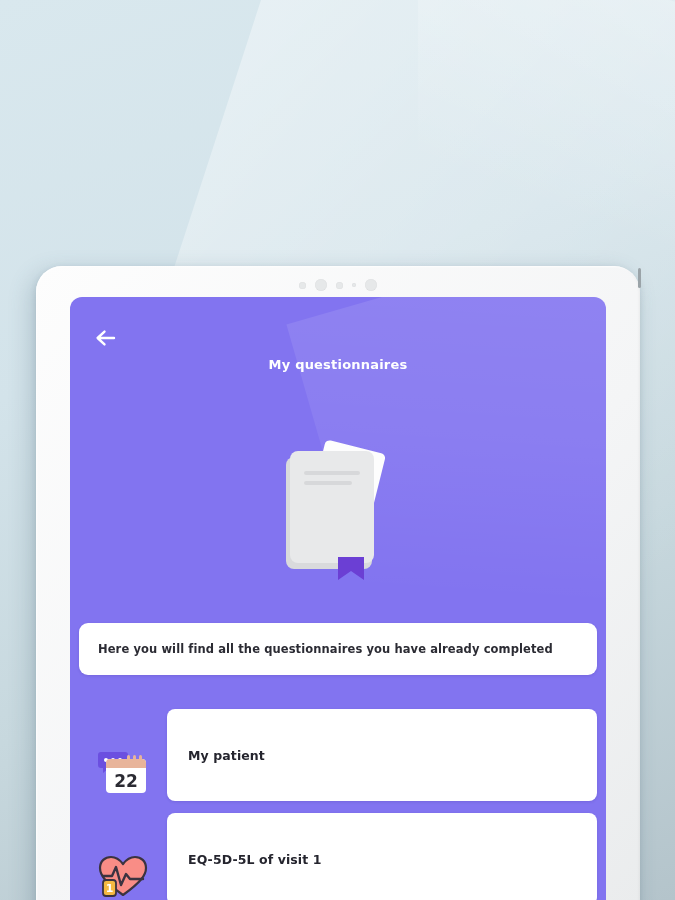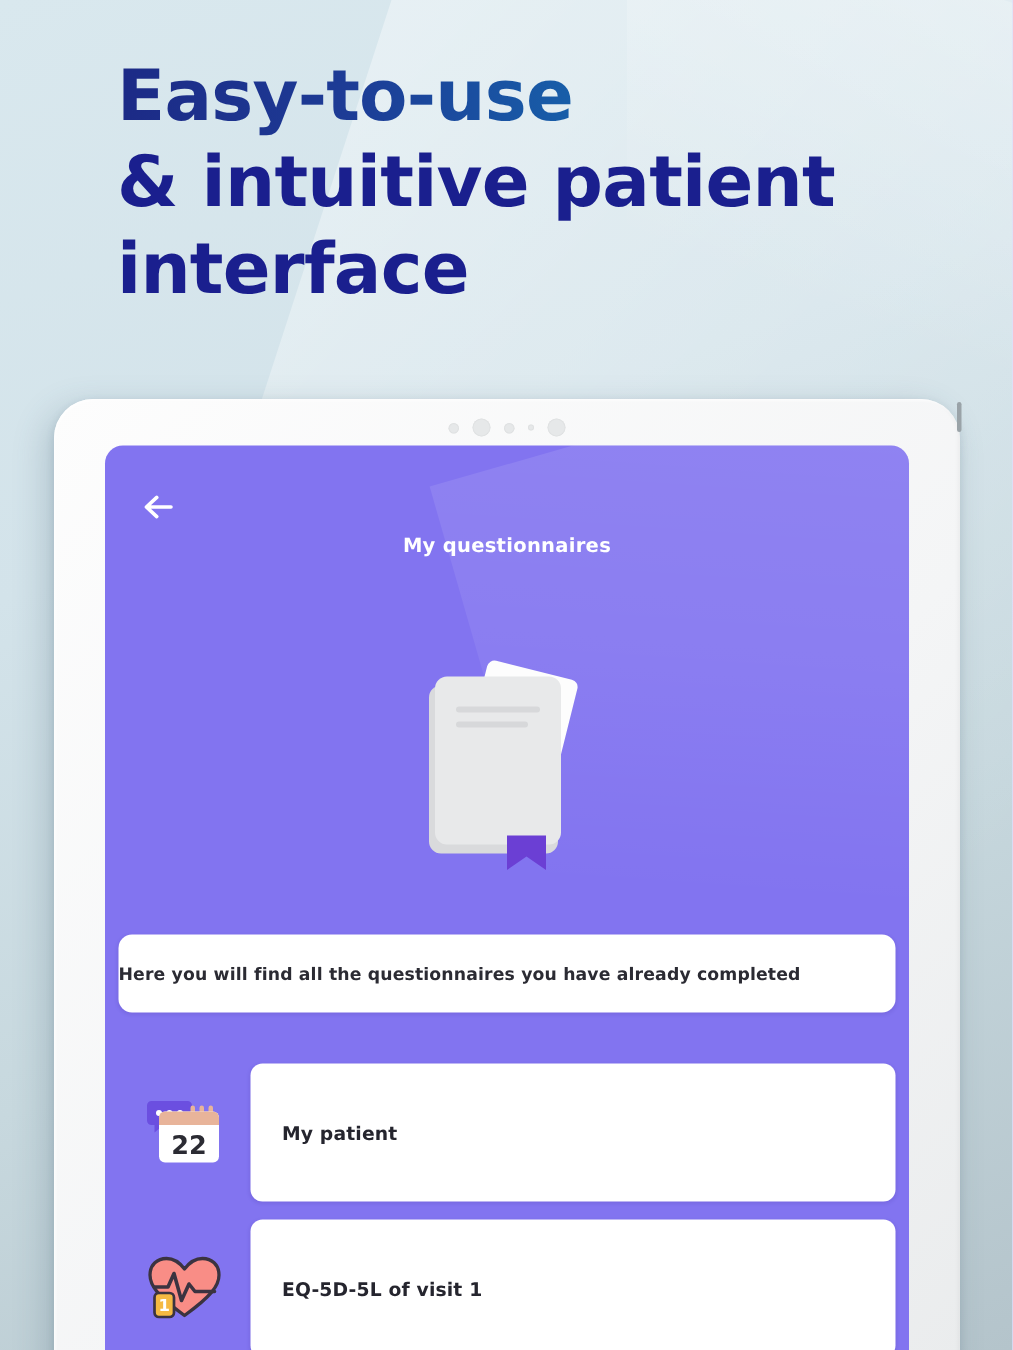--- a/index.html
+++ b/index.html
@@ -175,20 +175,21 @@
     top: 326px;
     width: 518px;
     height: 52px;
     background: #ffffff;
     border-radius: 9px;
     display: flex;
     align-items: center;
     box-shadow: 0 1px 3px rgba(40,20,110,0.14);
   }
   .info-banner span {
+    padding-left: 19px;
     font-size: 11.5px;
     color: #2b2b33;
     font-weight: 600;
     letter-spacing: 0.1px;
   }
 
   .q-list {
     position: absolute;
     left: 9px;
     top: 412px;
@@ -198,21 +199,21 @@
     display: flex;
     align-items: stretch;
     height: 92px;
     margin-bottom: 12px;
     cursor: pointer;
   }
   .q-icon-cell {
     width: 88px;
     flex: 0 0 88px;
     display: flex;
-    align-items: center;
+    align-items: flex-end;
     justify-content: center;
   }
   .q-card {
     flex: 1;
     background: #ffffff;
     border-radius: 8px;
     display: flex;
     align-items: center;
     box-shadow: 0 1px 3px rgba(40,20,110,0.14);
   }
@@ -227,25 +228,20 @@
   .icon-wrap { position: relative; width: 56px; height: 56px; }
 </style>
 </head>
 <body>
 
 <div class="screenshot">
 
   <div class="bg-diagonal"></div>
   <div class="bg-diagonal2"></div>
 
-  <div class="headline">
-    <span class="line grad-line-1">Easy-to-use</span>
-    <span class="line solid-line">&amp; intuitive patient</span>
-    <span class="line solid-line">interface</span>
-  </div>
 
   <div class="tablet">
     <div class="tablet-inner-edge"></div>
     <div class="side-button"></div>
 
     <div class="sensors">
       <i class="s1"></i>
       <i class="s2"></i>
       <i class="s3"></i>
       <i class="s4"></i>

